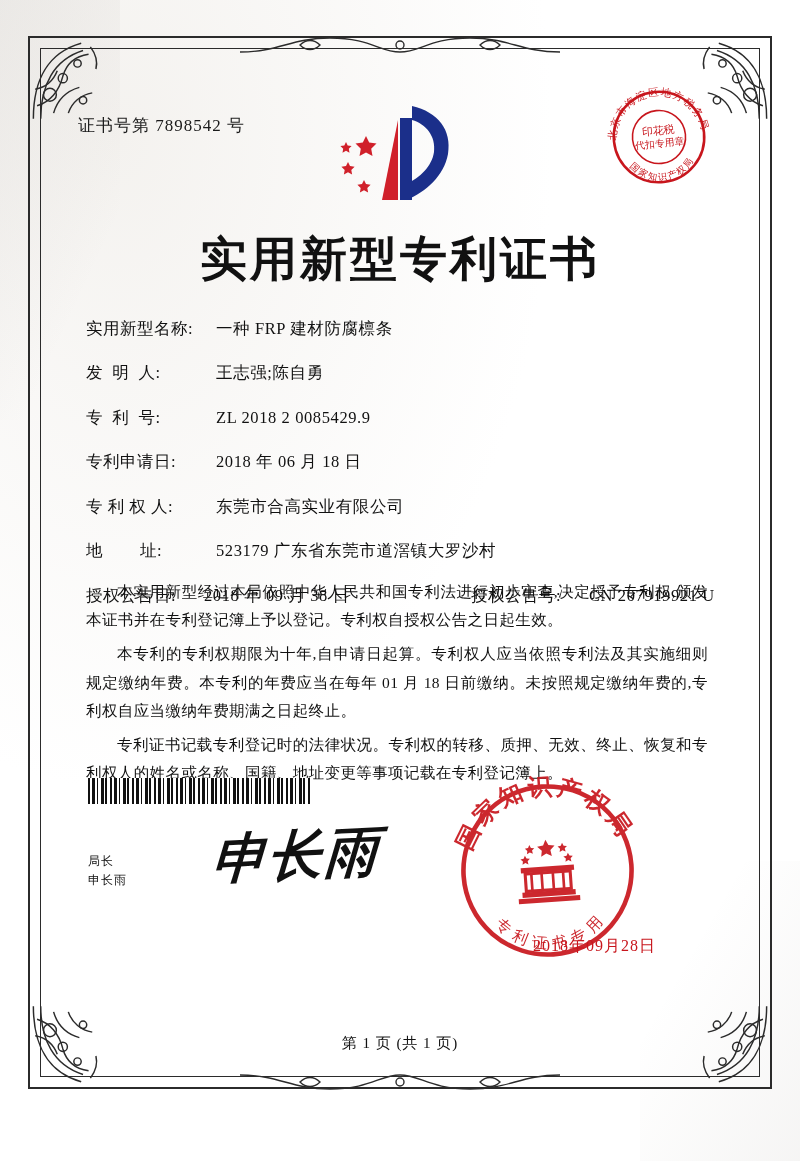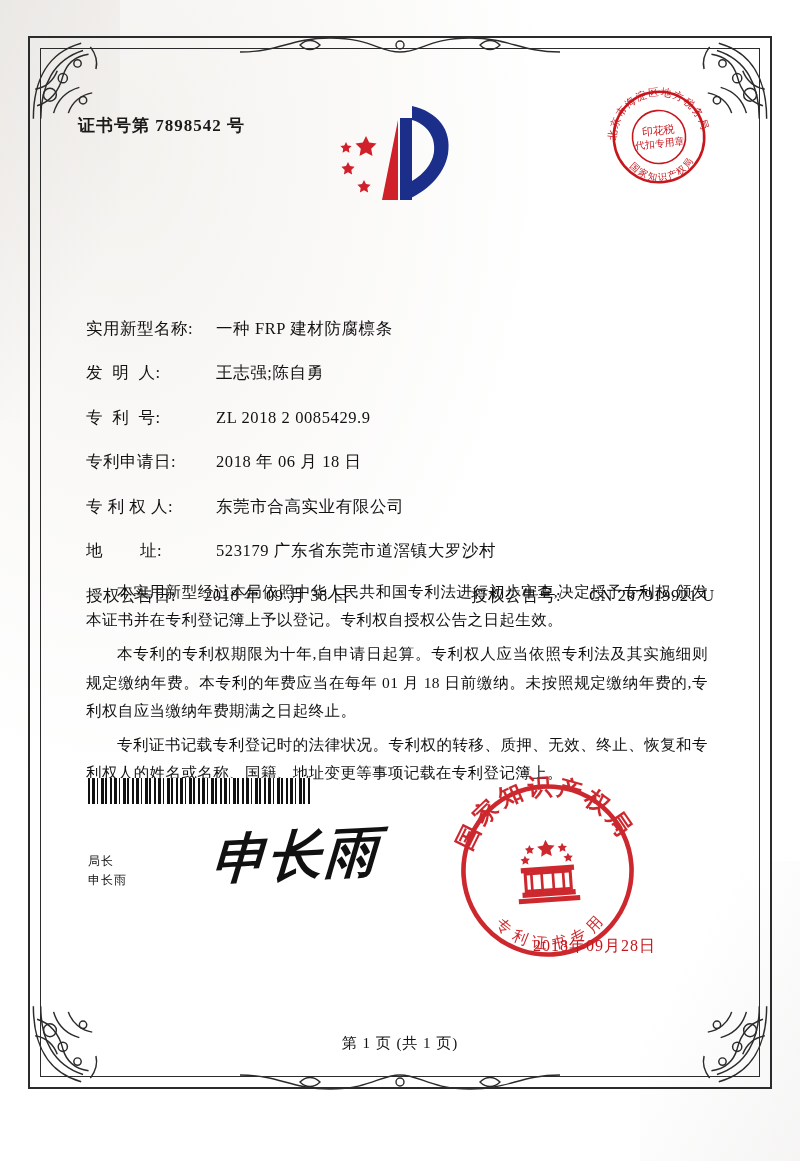--- a/index.html
+++ b/index.html
@@ -72,21 +72,20 @@
     left: 72px; top: 78px; right: 72px; bottom: 110px;
   }
 
   .cert-no {
     position: absolute;
     left: 6px; top: 36px;
     font-size: 17px;
     letter-spacing: 1px;
     color: #1a1a1a;
     font-family: "Liberation Serif", "DejaVu Serif", serif;
-    font-weight: bold;
   }
 
   
   .logo {
     position: absolute;
     left: 50%;
     top: 18px;
     transform: translateX(-50%);
     width: 160px; height: 118px;
   }
@@ -341,20 +340,21 @@
           </text>
           <text font-size="9.5" fill="#c8161d" font-family="'Liberation Serif',serif" letter-spacing="1.5">
             <textPath href="#tsArcBot" startOffset="50%" text-anchor="middle">国家知识产权局</textPath>
           </text>
           <text x="60" y="57" font-size="11" fill="#c8161d" text-anchor="middle" font-family="'Liberation Serif',serif">印花税</text>
           <text x="60" y="70" font-size="10" fill="#c8161d" text-anchor="middle" font-family="'Liberation Serif',serif">代扣专用章</text>
         </g>
       </svg>
     </div>
 
+    <div class="title">实用新型专利证书</div>
 
     <div class="fields">
       <div class="field-row">
         <span class="f-label">实用新型名称:</span>
         <span class="f-value">一种 FRP 建材防腐檩条</span>
       </div>
       <div class="field-row">
         <span class="f-label">发  明  人:</span>
         <span class="f-value">王志强;陈自勇</span>
       </div>

